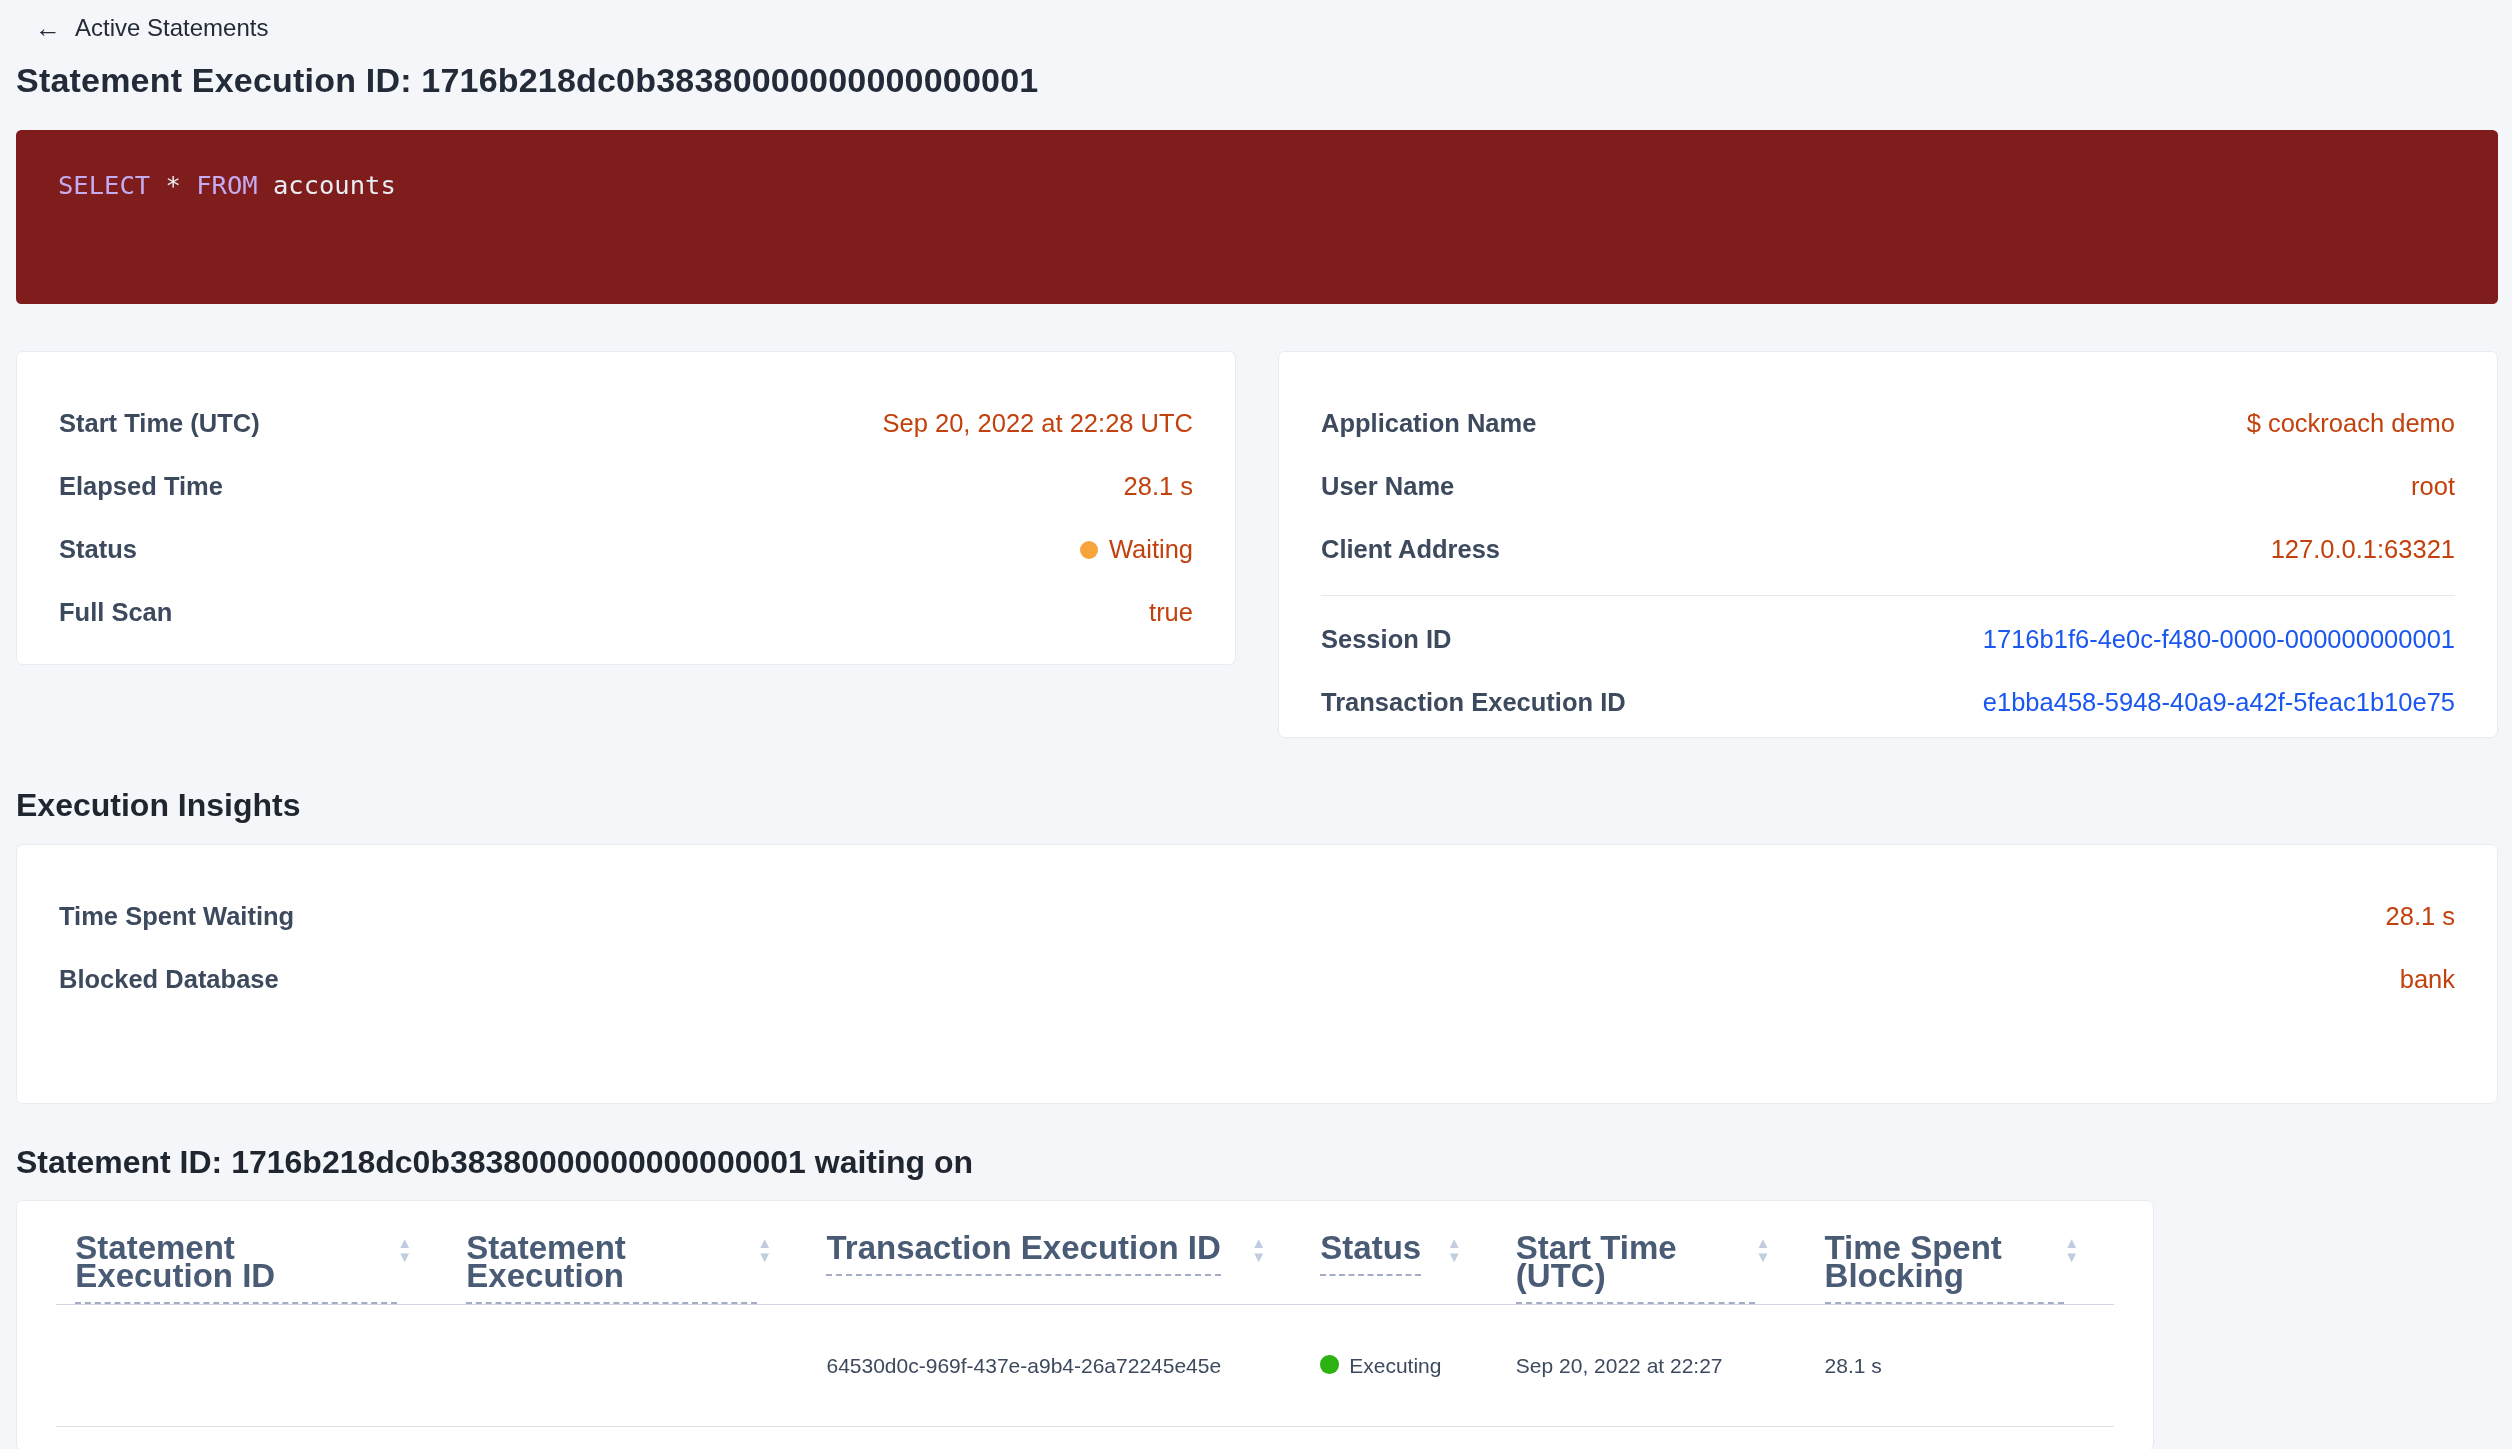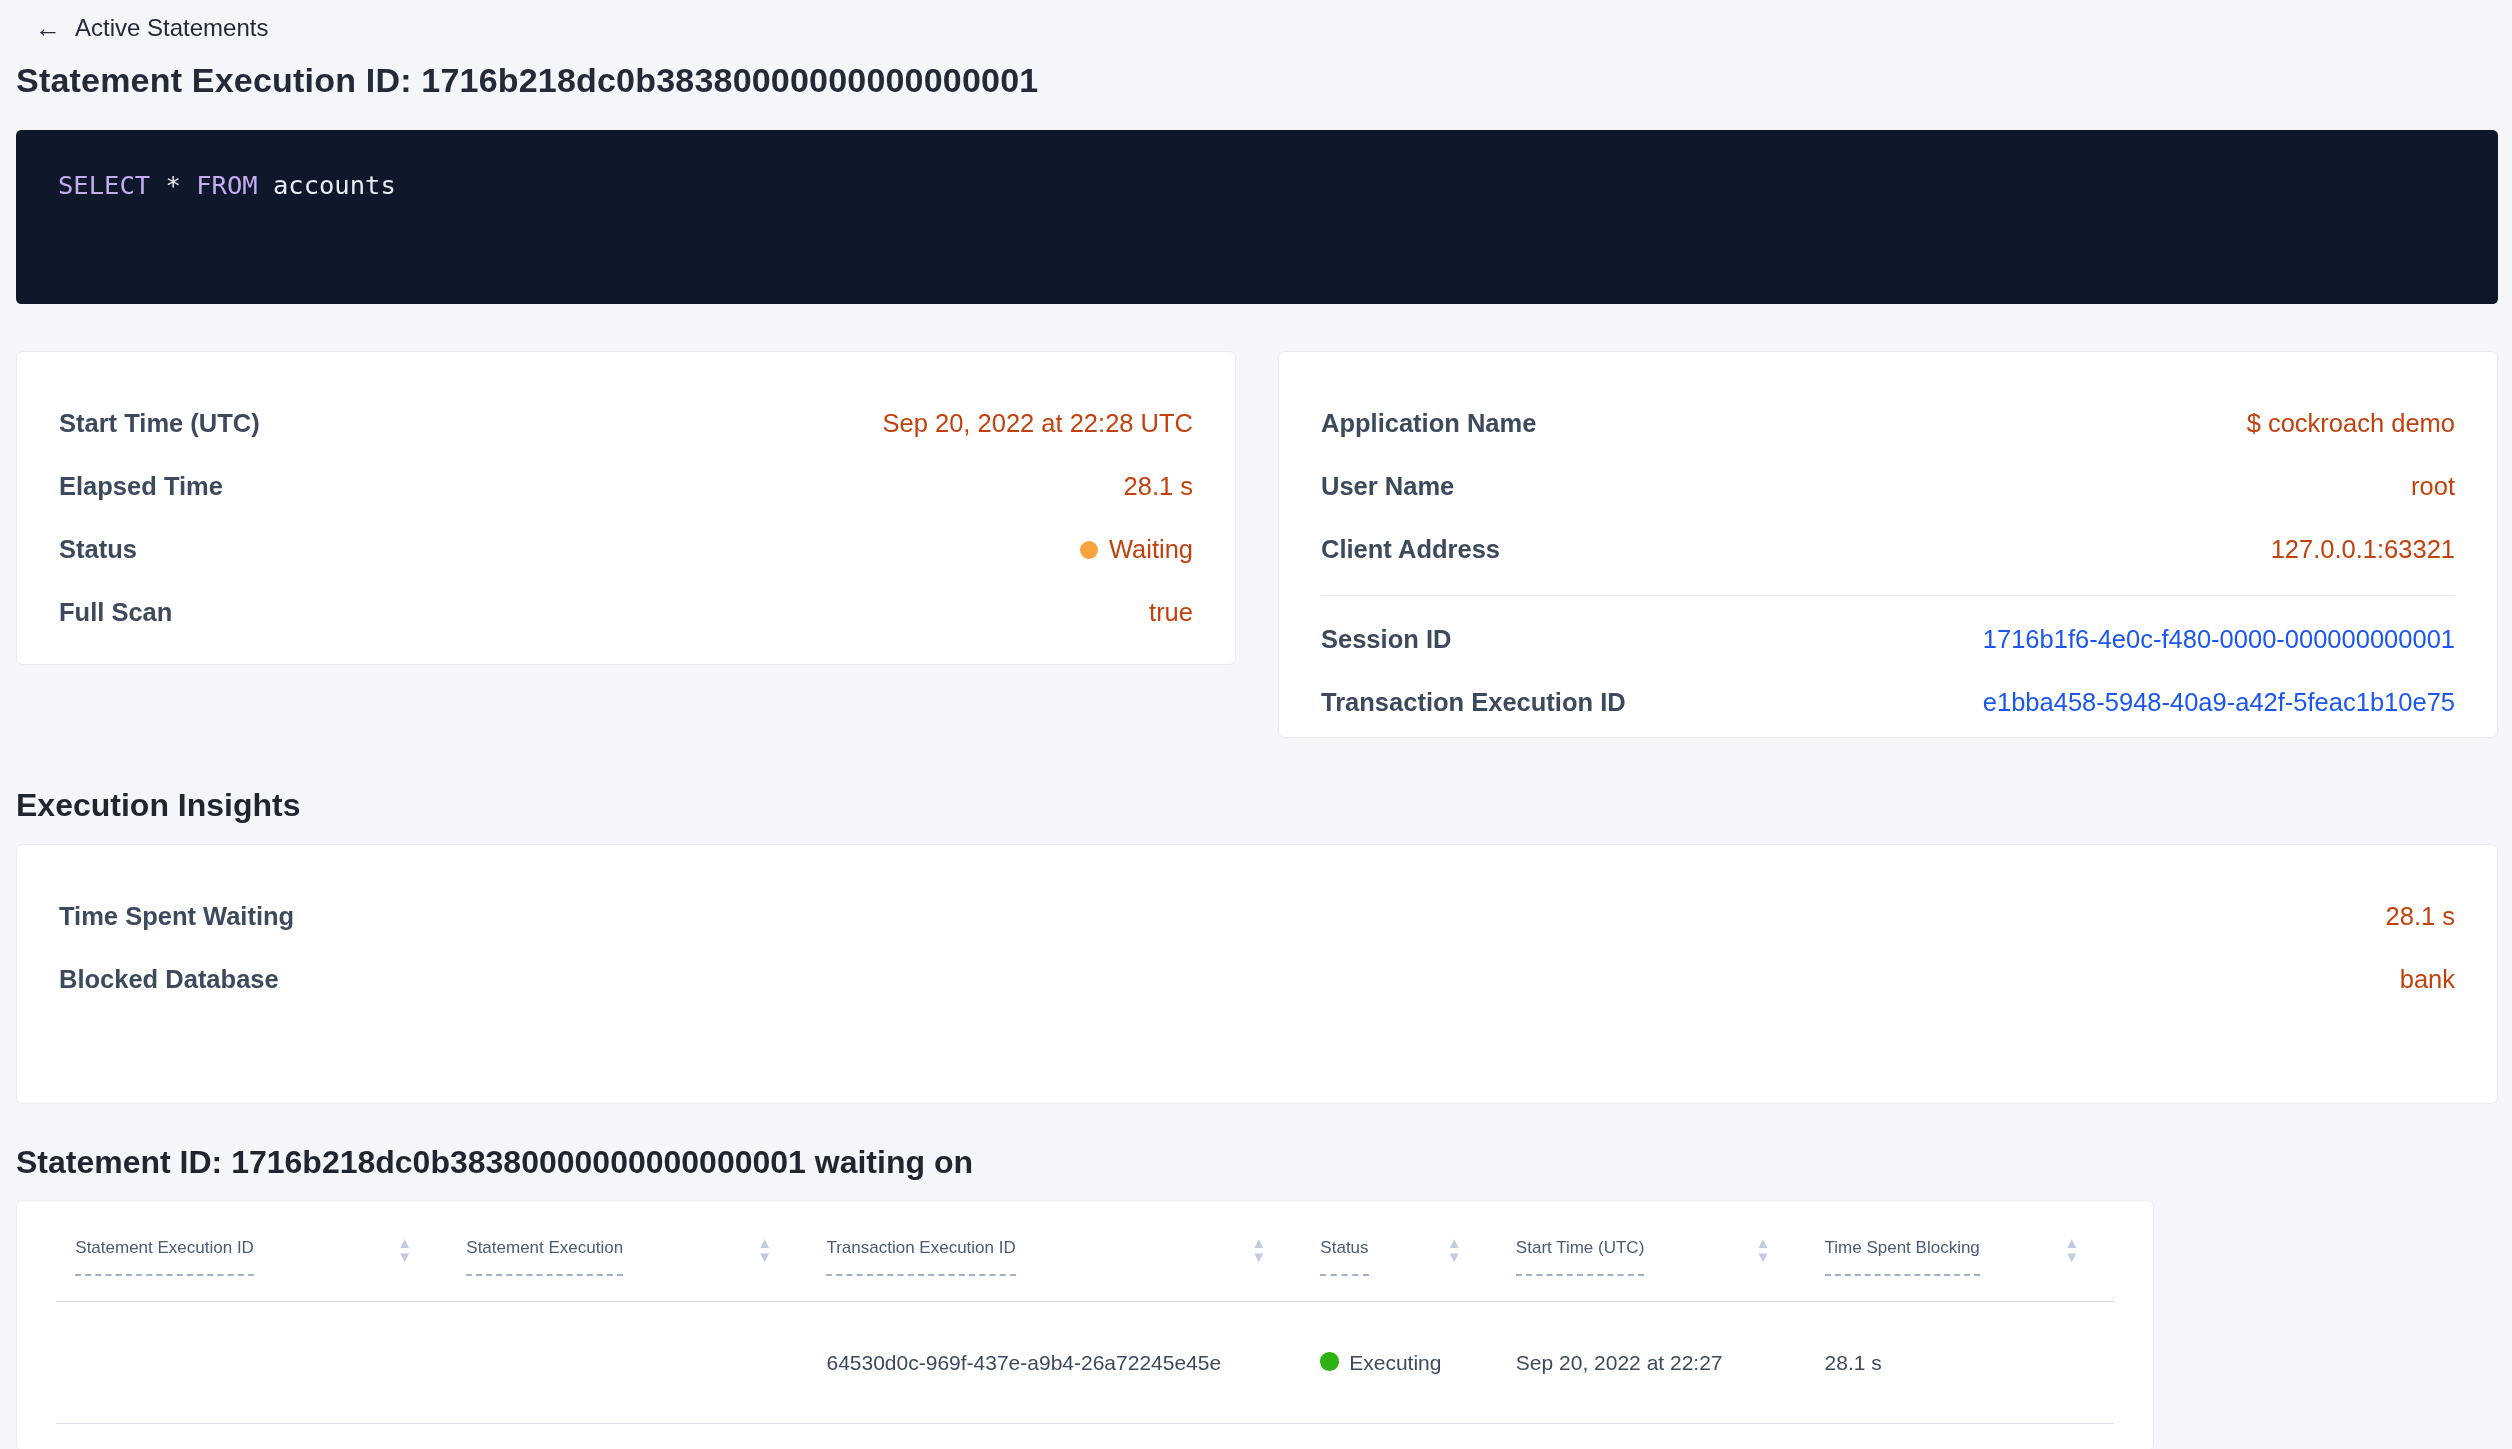--- a/index.html
+++ b/index.html
@@ -20,21 +20,21 @@
   h1.page-title {
     margin: 19.3px 0 0 16px;
     font-size: 34px; font-weight: bold; color: #242b38;
     letter-spacing: 0.2px;
   }
 
   
   .sql-box {
     margin: 30px 14px 0 16px;
     height: 174px;
-    background: #0f172a;
+    background: #7f1d1d;
     border-radius: 5.3px;
     padding: 39px 42px;
     font-family: "DejaVu Sans Mono", "Liberation Mono", monospace;
     font-size: 25.5px;
     line-height: 32px;
     white-space: pre;
   }
   .sql-box .kw { color: #c5abf0; }
   .sql-box .plain { color: #e8ecf3; }
 
@@ -89,21 +89,21 @@
     padding: 0 39px;
   }
   table.waiting-table { width: 100%; border-collapse: collapse; table-layout: fixed; }
   .waiting-table th {
     height: 101px; vertical-align: top; text-align: left;
     padding: 33px 0 0 19.3px;
     border-bottom: 1.8px solid #cfd6e2;
   }
   .th-inner { display: flex; justify-content: space-between; align-items: flex-start; padding-right: 35px; }
   .th-label {
-    font-size: 17px; font-weight: normal; color: #4a5b76;
+    font-size: 33px; font-weight: bold; color: #4a5b76;
     padding-bottom: 12.3px;
     border-bottom: 2.6px dashed #a3aec5;
     line-height: 28px;
   }
   .sort-icon { display: flex; flex-direction: column; align-items: center; gap: 1.8px; margin-top: 1.8px; }
   .sort-icon span { font-size: 15px; line-height: 13px; color: #c2cce0; }
   .waiting-table td {
     height: 122px;
     padding-left: 19.3px;
     border-bottom: 1.8px solid #dde2ea;

